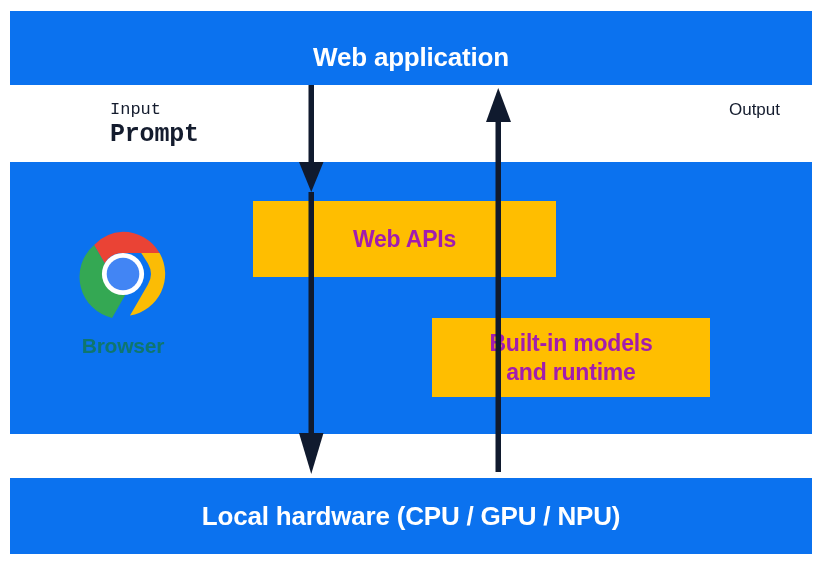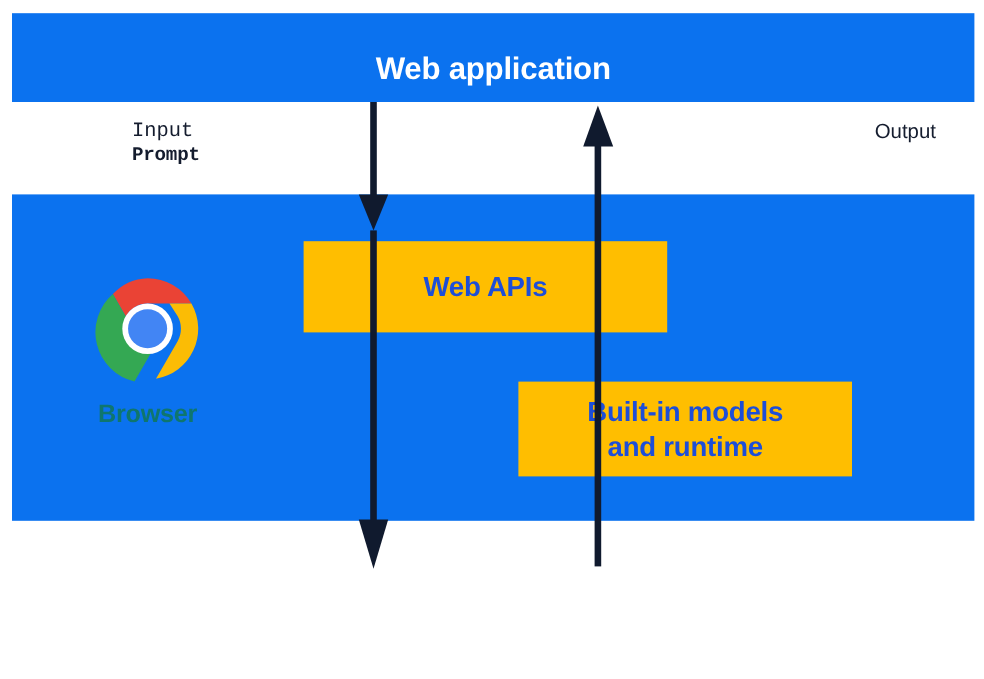--- a/index.html
+++ b/index.html
@@ -73,21 +73,21 @@
     color: #141c2e;
     line-height: 1.18;
   }
   .flow-label .kind {
     display: block;
     font-size: 17px;
     font-weight: normal;
   }
   .flow-label .value {
     display: block;
-    font-size: 16px;
+    font-size: 25px;
     font-weight: bold;
     letter-spacing: -0.2px;
   }
   #flow-label-input {
     left: 110px;
     top: 100px;
     text-align: left;
     font-family: Liberation Mono, monospace;
   }
   #flow-label-output {
@@ -96,21 +96,21 @@
   }
 
   
   .yellow-box {
     position: absolute;
     background: #ffbe00;
     display: flex;
     align-items: center;
     justify-content: center;
     text-align: center;
-    color: #1d4ed8;
+    color: #a21caf;
     font-weight: bold;
     font-size: 23px;
     letter-spacing: -0.2px;
     line-height: 1.25;
     box-sizing: border-box;
   }
   #box-web-apis {
     left: 253px;
     top: 201px;
     width: 303px;
@@ -150,20 +150,23 @@
 <body>
 
 <div id="stage">
 
   <div class="band" id="band-web-application">
     <span class="band-title">Web application</span>
   </div>
 
   <div class="band" id="band-browser"></div>
 
+  <div class="band" id="band-local-hardware">
+    <span class="band-title">Local hardware (CPU / GPU / NPU)</span>
+  </div>
 
   <div class="flow-label" id="flow-label-input">
     <span class="kind">Input</span>
     <span class="value">Prompt</span>
   </div>
 
   <div class="flow-label" id="flow-label-output">
     <span class="kind">Output</span>
   </div>
 

